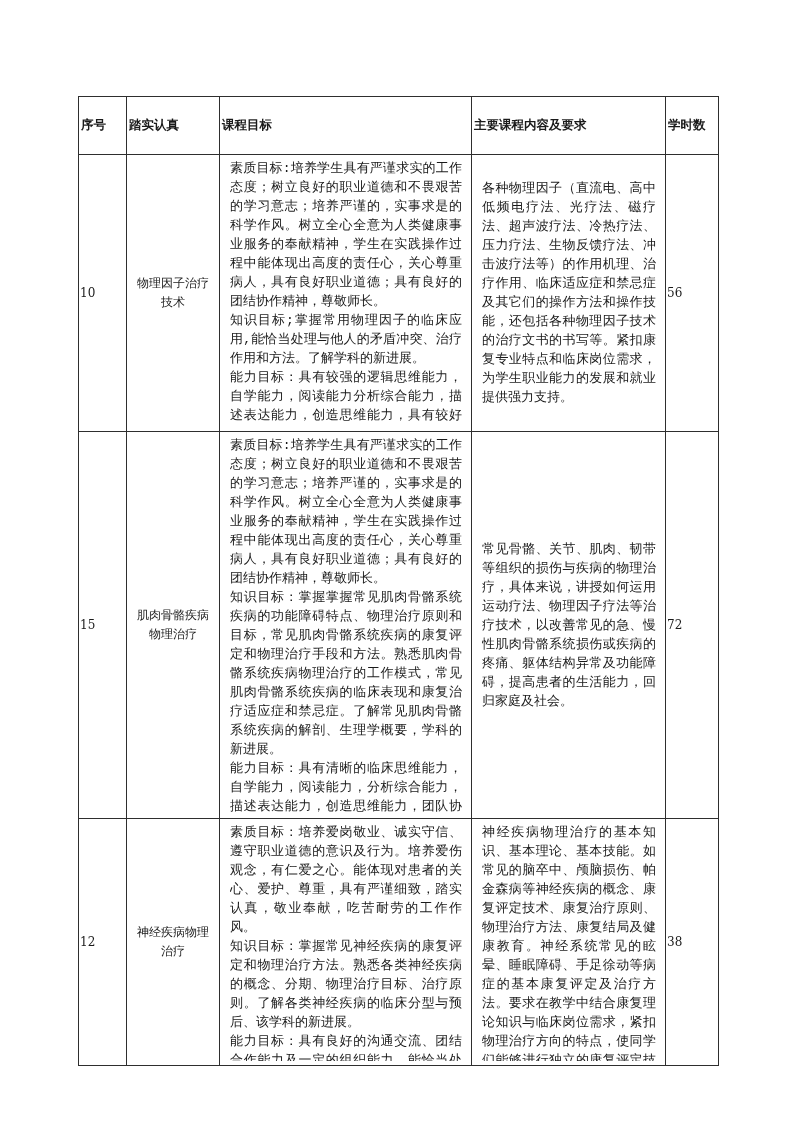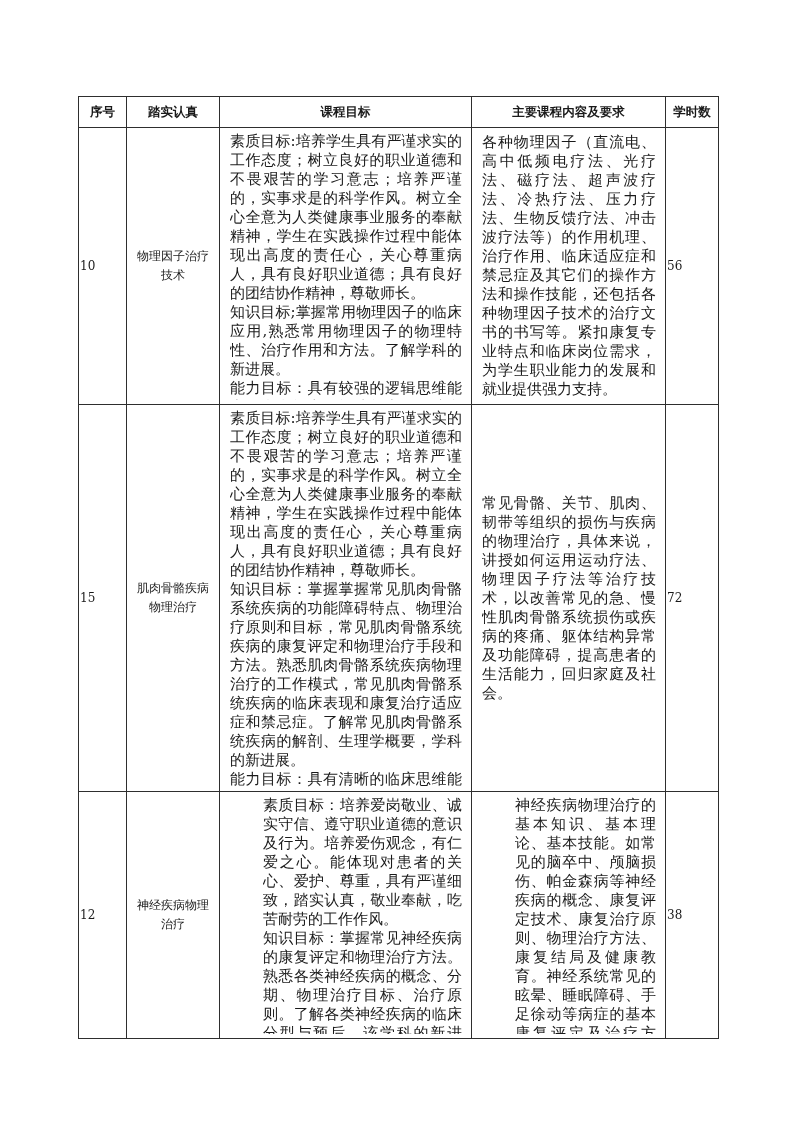--- a/index.html
+++ b/index.html
@@ -27,22 +27,22 @@
   table.course-table th,
   table.course-table td {
     border: 1px solid #2e2e2e;
     font-size: 12px;
     vertical-align: middle;
     box-sizing: border-box;
   }
   table.course-table th {
     height: 31px;
     font-weight: bold;
-    text-align: center;
-    padding: 6px 2px;
+    text-align: left;
+    padding: 20px 2px;
     font-size: 12.5px;
   }
   col.c-no    { width: 48px; }
   col.c-name  { width: 93px; }
   col.c-obj   { width: 252px; }
   col.c-cont  { width: 194px; }
   col.c-hours { width: 53px; }
 
   td.cell-no, td.cell-hours {
     text-align: left;
@@ -60,25 +60,26 @@
     vertical-align: top;
     padding: 4px 9px 4px 10px;
     text-align: justify;
     text-justify: inter-character;
   }
   td.cell-obj .inner, td.cell-cont .inner {
     overflow: hidden;
   }
   tr.row-10 td.cell-obj .inner, tr.row-10 td.cell-cont .inner { max-height: 268px; }
   tr.row-11 td.cell-obj .inner, tr.row-11 td.cell-cont .inner { max-height: 378px; }
-  tr.row-12 td.cell-obj .inner, tr.row-12 td.cell-cont .inner { max-height: 238px; margin-left: 33px; }
+  tr.row-12 td.cell-obj .inner, tr.row-12 td.cell-cont .inner { max-height: 238px; }
   td.cell-obj p, td.cell-cont p {
     margin: 0;
     line-height: 19px;
-    font-size: 15px;
+    font-size: 13px;
+    font-family: Liberation Mono, monospace;
   }
   tr.row-10 { height: 276px; }
   tr.row-11 { height: 386px; }
   tr.row-12 { height: 246px; }
 
   .page-number {
     position: absolute;
     left: 0;
     right: 0;
     top: 1033px;
@@ -109,21 +110,21 @@
         <th>学时数</th>
       </tr>
     </thead>
     <tbody>
       <tr class="row-10">
         <td class="cell-no">10</td>
         <td class="cell-name">物理因子治疗技术</td>
         <td class="cell-obj">
           <div class="inner">
             <p>素质目标:培养学生具有严谨求实的工作态度；树立良好的职业道德和不畏艰苦的学习意志；培养严谨的，实事求是的科学作风。树立全心全意为人类健康事业服务的奉献精神，学生在实践操作过程中能体现出高度的责任心，关心尊重病人，具有良好职业道德；具有良好的团结协作精神，尊敬师长。</p>
-            <p>知识目标;掌握常用物理因子的临床应用,熟悉常用物理因子的物理特性、治疗作用和方法。了解学科的新进展。</p>
+            <p>知识目标;掌握常用物理因子的临床应用,能恰当处理与他人的矛盾冲突、治疗作用和方法。了解学科的新进展。</p>
             <p>能力目标：具有较强的逻辑思维能力，自学能力，阅读能力分析综合能力，描述表达能力，创造思维能力，具有较好的语言表达能力，能够与患者进行良好的沟通交流。</p>
           </div>
         </td>
         <td class="cell-cont">
           <div class="inner">
             <p>各种物理因子（直流电、高中低频电疗法、光疗法、磁疗法、超声波疗法、冷热疗法、压力疗法、生物反馈疗法、冲击波疗法等）的作用机理、治疗作用、临床适应症和禁忌症及其它们的操作方法和操作技能，还包括各种物理因子技术的治疗文书的书写等。紧扣康复专业特点和临床岗位需求，为学生职业能力的发展和就业提供强力支持。</p>
           </div>
         </td>
         <td class="cell-hours">56</td>
       </tr>

